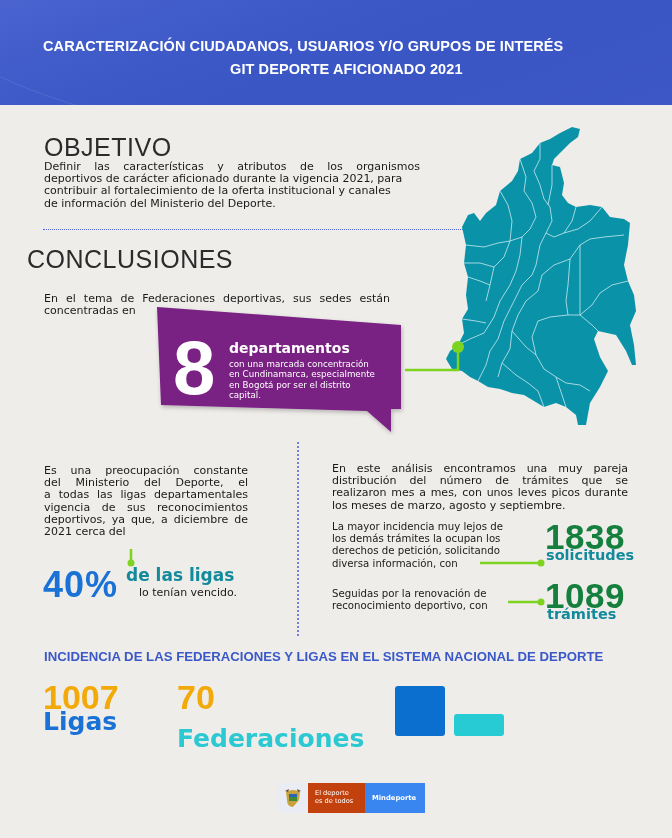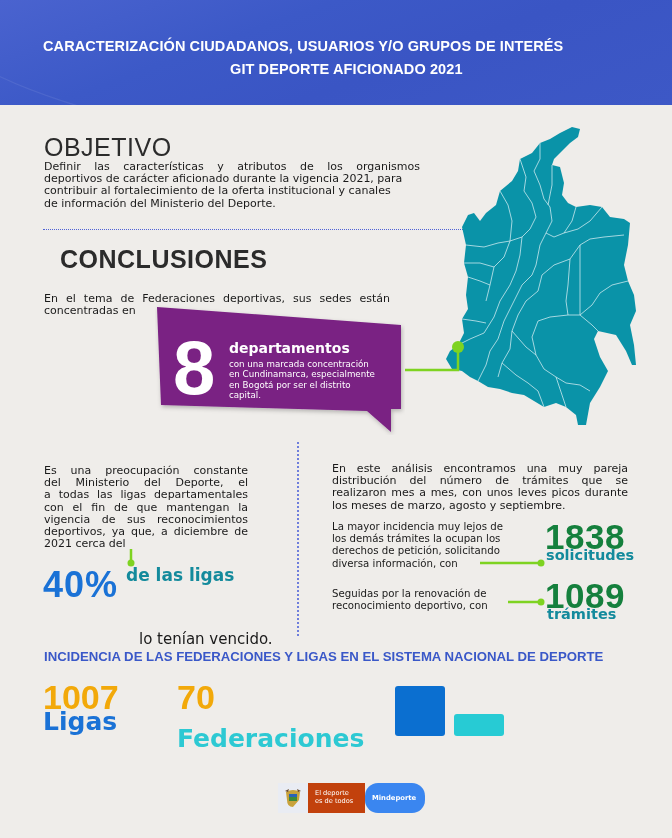--- a/index.html
+++ b/index.html
@@ -69,21 +69,21 @@
   .stat-40 {
     position: absolute; left: 43px; top: 567px; color: #1a72d6;
     font-family: "Liberation Sans", sans-serif; font-weight: bold; font-size: 36px; line-height: 36px; letter-spacing: 1px;
   }
   .stat-40-label {
     position: absolute; left: 126px; top: 565px; color: #138a9c;
     font-family: "DejaVu Sans", sans-serif; font-weight: bold; font-size: 17px; white-space: nowrap;
   }
   .stat-40-sub {
     position: absolute; left: 139px; top: 586px; color: #1a1a1a;
-    font-family: "DejaVu Sans", sans-serif; font-size: 15px; white-space: nowrap; margin-top: 44px;
+    font-family: "DejaVu Sans", sans-serif; font-size: 11px; white-space: nowrap;
   }
 
   .big-num {
     position: absolute; color: #15803d;
     font-family: "Liberation Sans", sans-serif; font-weight: bold; font-size: 35px; line-height: 35px;
     white-space: nowrap; letter-spacing: 0.5px;
   }
   .big-num-label {
     position: absolute; color: #138a9c;
     font-family: "DejaVu Sans", sans-serif; font-weight: bold; font-size: 14.5px; white-space: nowrap;
@@ -114,21 +114,21 @@
   .footer-logo {
     position: absolute; left: 278px; top: 783px; width: 152px; height: 30px; display: flex;
   }
   .footer-shield { width: 30px; height: 30px; background: #e9ecf3; display: flex; align-items: center; justify-content: center; }
   .footer-slogan {
     width: 57px; height: 30px; background: #c2410c; color: #fff; font-family: "DejaVu Sans", sans-serif;
     font-size: 6.6px; line-height: 7.5px; padding: 7px 0 0 7px; white-space: nowrap;
   }
   .footer-brand {
     width: 60px; height: 30px; background: #3a86f0; color: #fff; font-family: "DejaVu Sans", sans-serif;
-    font-weight: bold; font-size: 6.8px; line-height: 30px; padding-left: 7px; white-space: nowrap; border-radius: 13px;
+    font-weight: bold; font-size: 6.8px; line-height: 30px; padding-left: 7px; white-space: nowrap;
   }
 </style>
 </head>
 <body>
 
 <div class="header">
   <div class="header-line1">CARACTERIZACIÓN CIUDADANOS, USUARIOS Y/O GRUPOS DE INTERÉS</div>
   <div class="header-line2">GIT DEPORTE AFICIONADO 2021</div>
 </div>
 
@@ -163,21 +163,21 @@
     <path d="M 62 238 L 76 250 L 88 258 L 98 266 L 104 282"></path>
     <path d="M 22 194 L 36 196 L 46 198"></path>
     <path d="M 28 152 L 40 156 L 50 160"></path>
     <path d="M 24 138 L 40 138 L 54 142"></path>
     <path d="M 26 120 L 44 122 L 58 118 L 70 116"></path>
     <path d="M 130 134 L 128 160 L 126 176 L 128 190"></path>
     <path d="M 116 252 L 122 270 L 126 282"></path>
   </g>
 </svg>
 
-<div class="section-title" style="left:60px; top:245px;font-weight:bold;">CONCLUSIONES</div>
+<div class="section-title" style="left:27px; top:245px;">CONCLUSIONES</div>
 <div class="body-text" style="left:44px; top:293px; width:346px;">
   <span class="line">En el tema de Federaciones deportivas, sus sedes están</span>
   <span class="line last">concentradas en</span>
 </div>
 
 <svg class="bubble" viewBox="0 0 250 130">
   <defs>
     <filter id="sh" x="-10%" y="-10%" width="130%" height="130%">
       <feDropShadow dx="1" dy="2" stdDeviation="2" flood-color="#000" flood-opacity="0.25"></feDropShadow>
     </filter>
@@ -207,21 +207,20 @@
     <circle cx="541" cy="602" r="3.5"></circle>
   </g>
 </svg>
 
 <div class="vdash"></div>
 
 <div class="body-text" style="left:44px; top:465px; width:204px;">
   <span class="line">Es una preocupación constante</span>
   <span class="line">del Ministerio del Deporte, el</span>
   <span class="line">a todas las ligas departamentales</span>
-  <span class="line">con el fin de que mantengan la</span>
   <span class="line">vigencia de sus reconocimientos</span>
   <span class="line">deportivos, ya que, a diciembre de</span>
   <span class="line last">2021 cerca del</span>
 </div>
 <div class="stat-40">40%</div>
 <div class="stat-40-label">de las ligas</div>
 <div class="stat-40-sub">lo tenían vencido.</div>
 
 <div class="body-text" style="left:332px; top:463px; width:296px;">
   <span class="line">En este análisis encontramos una muy pareja</span>

